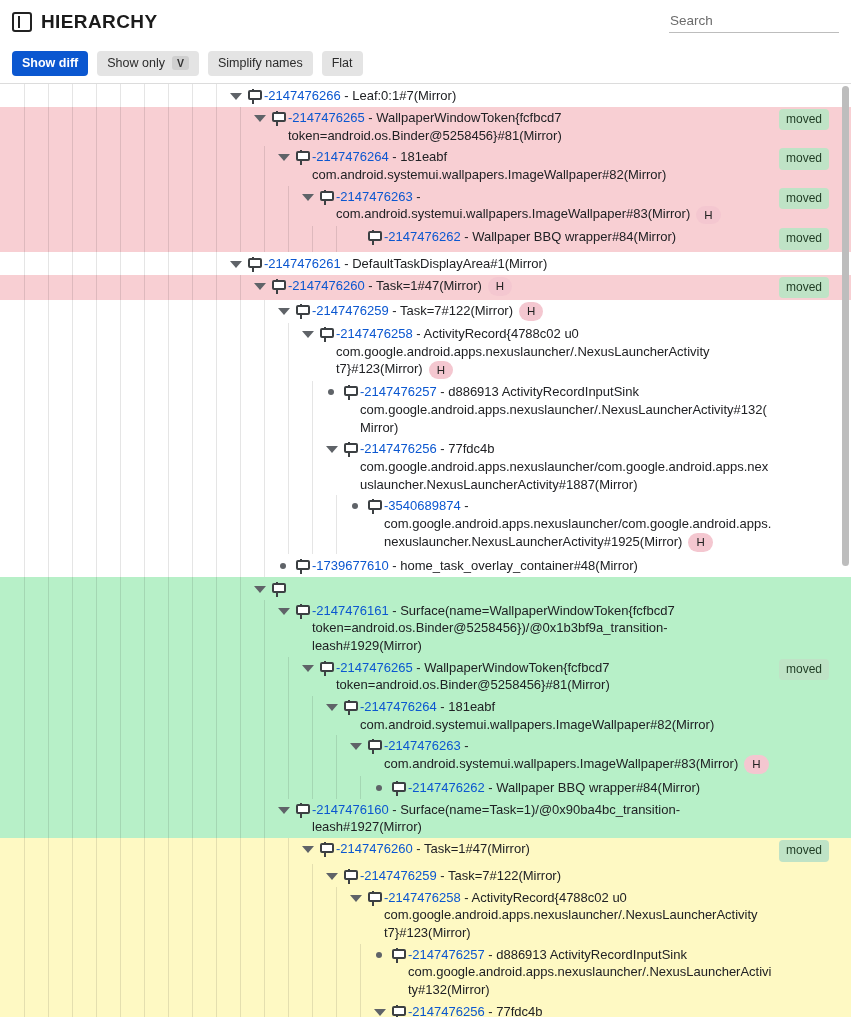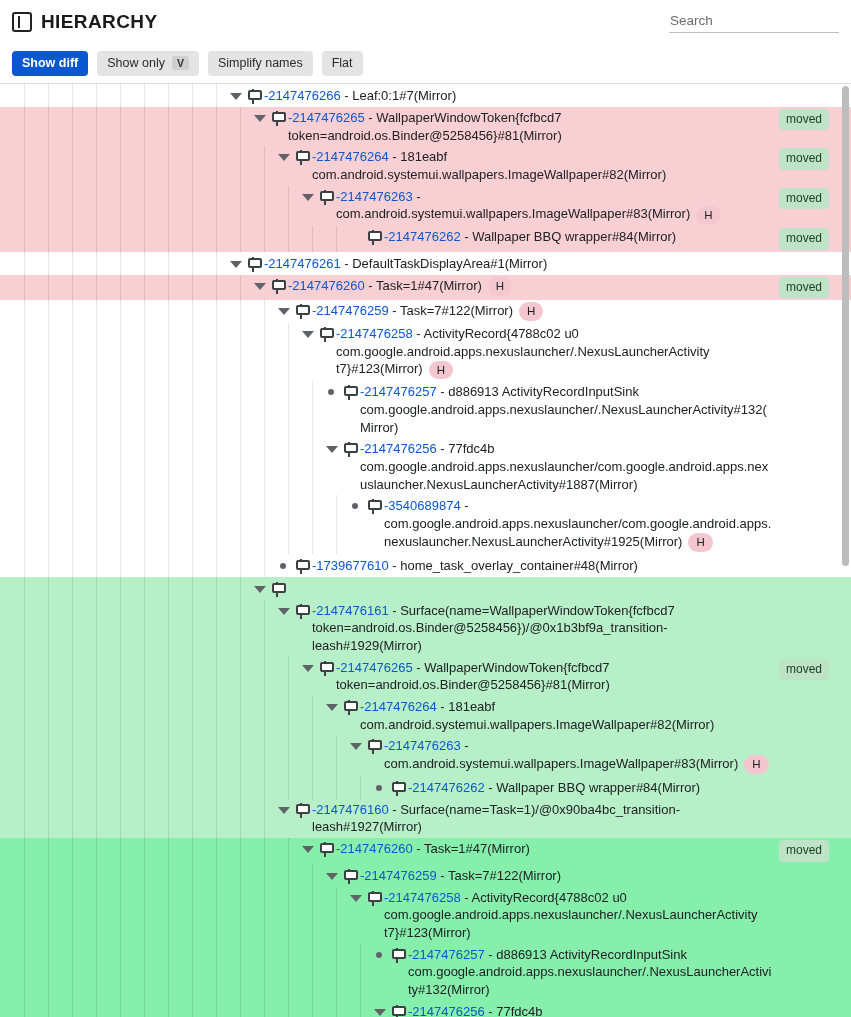--- a/index.html
+++ b/index.html
@@ -114,21 +114,21 @@
     position: relative;
     display: flex;
     align-items: flex-end;
     min-height: 23px;
     padding: 2px 16px 2px 0;
     font-size: 13px;
     color: #1f1f1f;
   }
   .row.added { background: #b7f0c8; }
   .row.removed { background: #f8cfd3; }
-  .row.cyan { background: #86efac; }
+  .row.cyan { background: #fef9c3; }
 
   
   .guides {
     position: absolute;
     top: 0; bottom: 0; left: 0;
     pointer-events: none;
   }
   .guides span {
     position: absolute;
     top: 0; bottom: 0;

